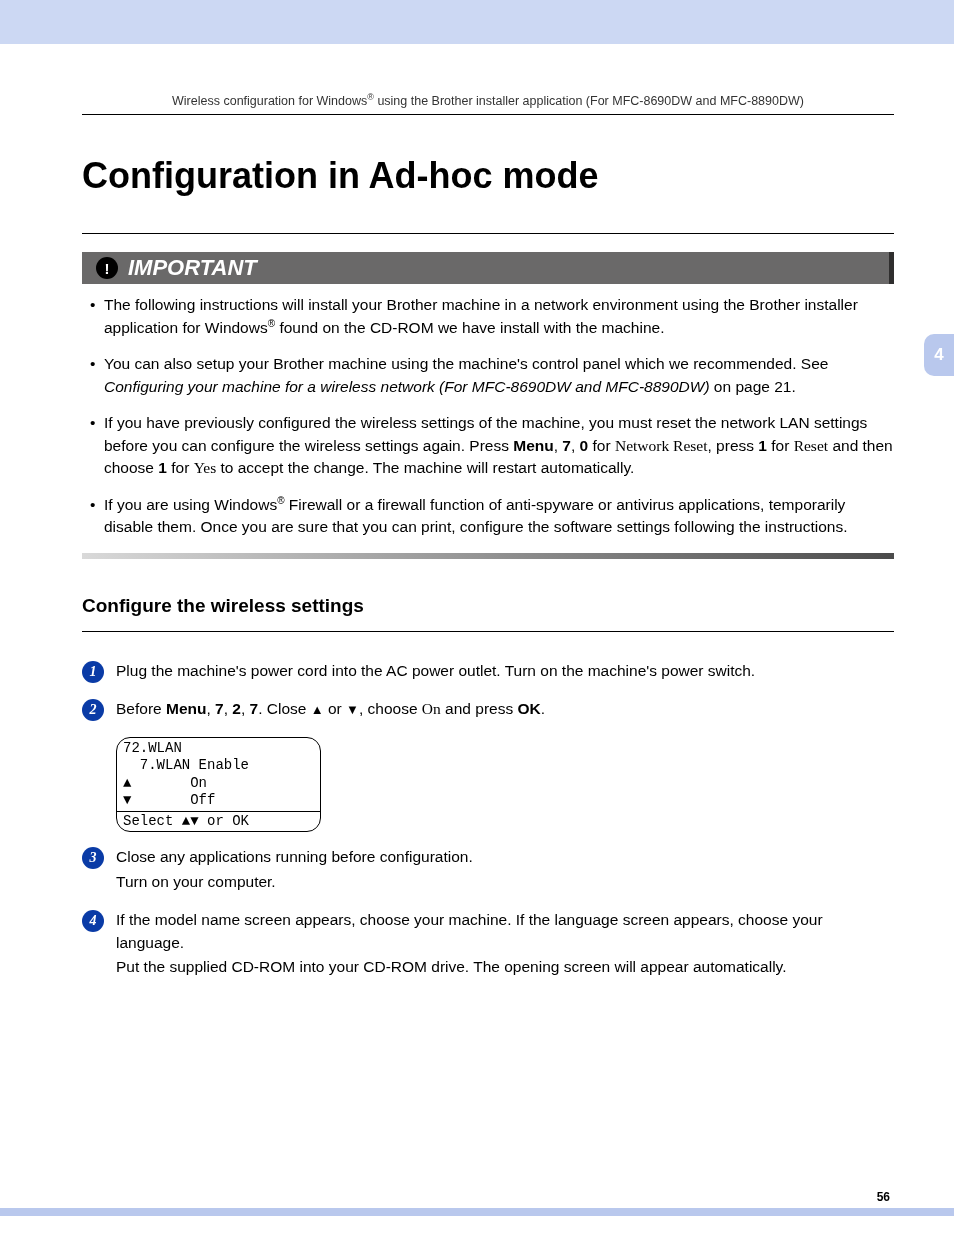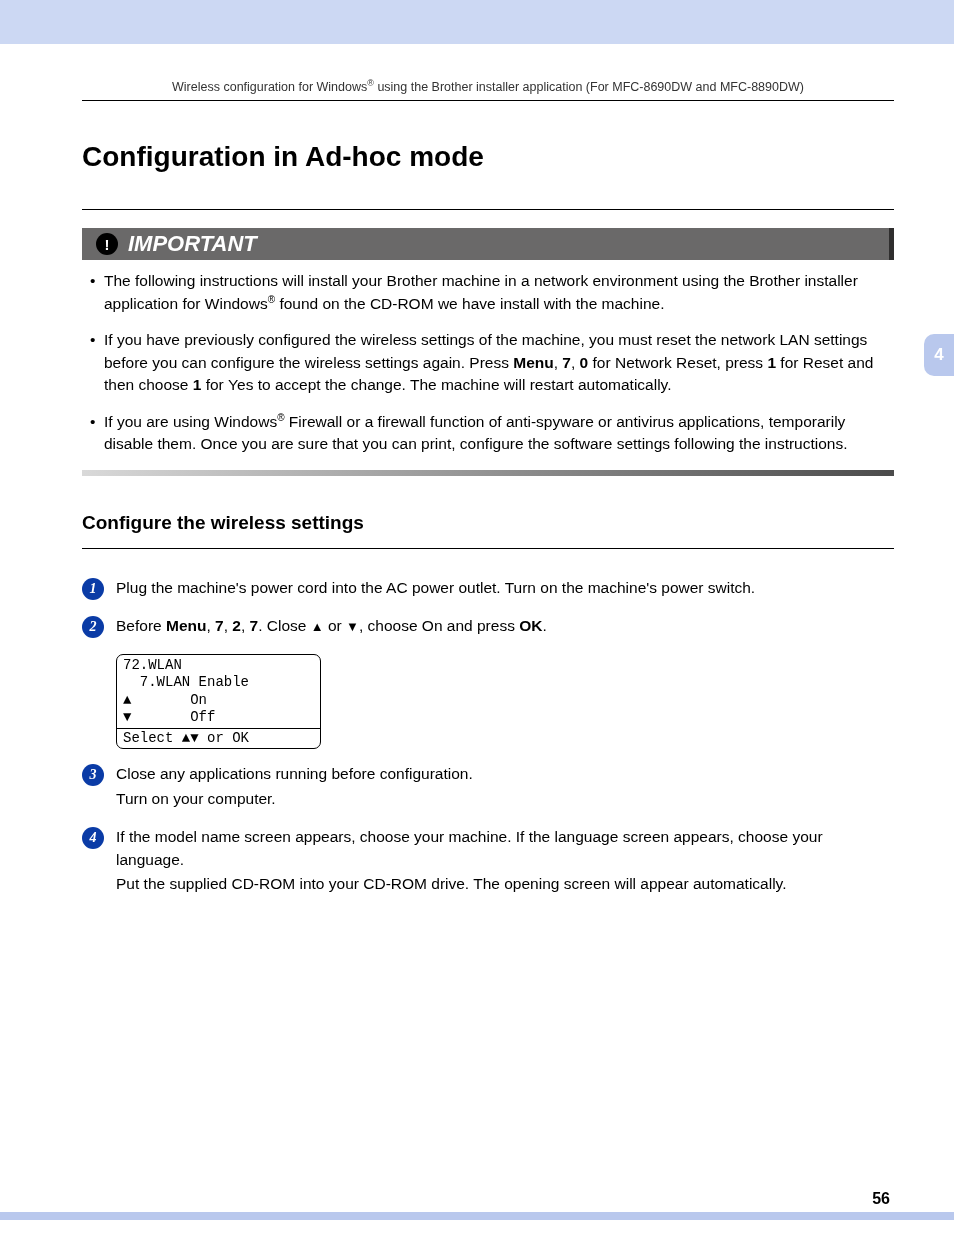--- a/index.html
+++ b/index.html
@@ -1,66 +1,66 @@
 <!DOCTYPE html>
 <html><head>
 <meta charset="utf-8">
 <style>
   * { box-sizing: border-box; margin: 0; padding: 0; }
   html, body { width: 954px; font-family: Arial, Helvetica, sans-serif; color: #000; background: #fff; }
   .topbar { height: 44px; background: #ccd8f3; width: 100%; }
   .page { padding: 34px 60px 0 82px; position: relative; }
-  .running-head { text-align: center; font-size: 12.5px; color: #333; margin-bottom: 6px; }
+  .running-head { text-align: center; font-size: 12.5px; color: #333; margin-bottom: 6px; margin-top: 14px; }
   .running-head sup { font-size: 9px; }
   .head-rule { border: none; border-top: 1px solid #000; margin-bottom: 40px; }
-  h1 { font-size: 28px; font-weight: bold; margin-bottom: 36px; }
+  h1 { font-size: 36px; font-weight: bold; margin-bottom: 36px; }
   h2 { font-size: 19px; font-weight: bold; margin-bottom: 14px; }
   .sub-rule { border: none; border-top: 1.5px solid #000; margin-bottom: 18px; }
   .important-bar {
     display: flex; align-items: center; height: 32px;
     background: #6a6969; color: #fff; padding-left: 14px;
     border-right: 5px solid #2f2e2e; margin-bottom: 10px;
     font-style: italic; font-weight: bold; font-size: 22px;
   }
   .bang-icon {
     width: 22px; height: 22px; border-radius: 50%; background: #000;
     color: #fff; display: inline-flex; align-items: center; justify-content: center;
     font-style: normal; font-weight: bold; font-size: 15px; margin-right: 10px;
   }
   ul.bullets { list-style: none; padding-left: 4px; }
   ul.bullets > li { position: relative; padding-left: 18px; font-size: 15.5px; line-height: 1.45; margin-bottom: 14px; }
   ul.bullets > li::before { content: "•"; position: absolute; left: 4px; top: 0; }
-  .mono { font-family: Liberation Sans, sans-serif; }
+  .mono { font-family: Liberation Serif, serif; }
   .ital { font-style: italic; }
   sup { font-size: 10px; vertical-align: super; }
   .section-end {
     height: 6px; margin-top: 12px; margin-bottom: 36px;
     background: linear-gradient(to right, #d9d9d9 0%, #4b4b4b 100%);
   }
   
   .step { display: flex; align-items: flex-start; gap: 12px; font-size: 15.5px; line-height: 1.45; margin-bottom: 14px; }
   .step-num {
     width: 22px; height: 22px; border-radius: 50%; background: #0a3ba6; color: #fff;
     display: inline-flex; align-items: center; justify-content: center;
     font-weight: bold; font-style: italic; font-size: 14px; flex: 0 0 22px;
     font-family: Georgia, serif; margin-top: 1px;
   }
   .step-body { flex: 1; }
   .step-body p { margin-bottom: 2px; }
   .glyph { font-family: Arial, sans-serif; font-size: 13px; }
   
   .lcd {
-    border: 1.5px solid #000; border-radius: 7px;
+    border: 1.5px solid #000; border-radius: 14px;
     width: 205px; margin: 8px 0 14px 34px;
     font-family: "Courier New", monospace; font-size: 14px; line-height: 1.25;
     padding: 2px 6px 1px 6px;
   }
   .lcd-sep { border: none; border-top: 1px solid #000; margin: 1px -6px; }
   .lcd-row { white-space: pre; }
-  .page-num { text-align: right; font-weight: bold; font-size: 16px; margin-bottom: 4px; }
+  .page-num { text-align: right; font-weight: bold; font-size: 12px; margin-bottom: 4px; }
   .footer-bar { height: 8px; background: #b9c8ed; width: 100%; }
 </style>
 </head>
 <body>
 
 <div class="topbar"></div>
 
 <div class="page">
 
   <div class="running-head">
@@ -73,20 +73,23 @@
   <hr class="sub-rule">
 
   <div class="important-bar">
     <span class="bang-icon">!</span>
     <span>IMPORTANT</span>
   </div>
 
   <ul class="bullets">
     <li>
       <span>The following instructions will install your Brother machine in a network environment using the Brother installer application for Windows</span><sup>®</sup><span> found on the CD-ROM we have install with the machine.</span>
+    </li>
+    <li>
+      <span>You can also setup your Brother machine using the machine's control panel which we recommended. See </span><span class="ital">Configuring your machine for a wireless network (For MFC-8690DW and MFC-8890DW)</span><span> on page 21.</span>
     </li>
     <li>
       <span>If you have previously configured the wireless settings of the machine, you must reset the network LAN settings before you can configure the wireless settings again. Press </span><b>Menu</b><span>, </span><b>7</b><span>, </span><b>0</b><span> for </span><span class="mono">Network Reset</span><span>, press </span><b>1</b><span> for </span><span class="mono">Reset</span><span> and then choose </span><b>1</b><span> for </span><span class="mono">Yes</span><span> to accept the change. The machine will restart automatically.</span>
     </li>
     <li>
       <span>If you are using Windows</span><sup>®</sup><span> Firewall or a firewall function of anti-spyware or antivirus applications, temporarily disable them. Once you are sure that you can print, configure the software settings following the instructions.</span>
     </li>
   </ul>
 
   <div class="section-end"></div>

